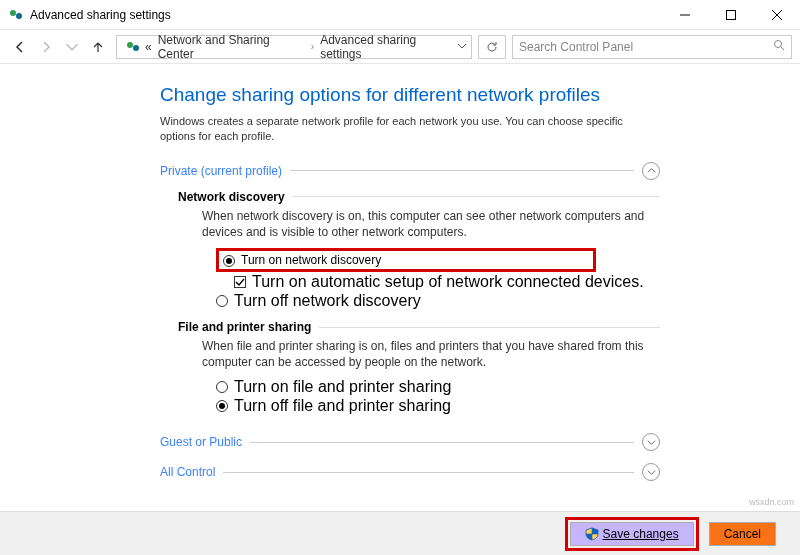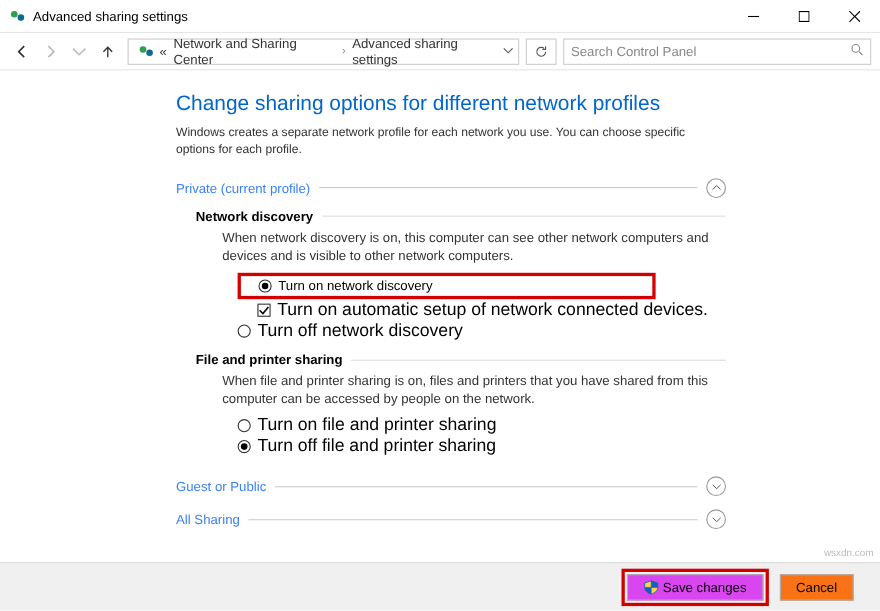--- a/index.html
+++ b/index.html
@@ -64,33 +64,33 @@
   .para { margin:2px 0 8px 42px; color:#333; line-height:1.35; }
 
   .opt-group { margin-left: 56px; }
   .opt { display:flex; align-items:center; gap:6px; margin:1px 0; font-size:16px; }
   .radio { width:12px; height:12px; border:1px solid #333; border-radius:50%; display:inline-flex; align-items:center; justify-content:center; flex-shrink:0; }
   .radio .dot { width:6px; height:6px; background:#000; border-radius:50%; }
   .checkbox { width:12px; height:12px; border:1px solid #333; display:inline-flex; align-items:center; justify-content:center; flex-shrink:0; }
   .checkbox svg { width:10px; height:10px; }
   .sub-opt { margin-left: 18px; }
 
-  .highlight-box { border:3px solid #d40000; padding:2px 16px; display:inline-flex; align-items:center; gap:6px; }
+  .highlight-box { border:3px solid #d40000; padding:2px 4px; display:inline-flex; align-items:flex-end; gap:6px; }
 
   
   .bottombar {
     position:absolute; left:0; right:0; bottom:0;
     height:44px;
     background:#f0f0f0;
     border-top:1px solid #ddd;
     display:flex; align-items:center; justify-content:flex-end;
     padding:0 24px; gap:10px;
   }
   .btn { height:24px; padding:0 14px; border:1px solid #adadad; background:#f97316; display:flex; align-items:center; justify-content:center; font-size:12px; gap:4px; }
-  .btn.save { background:#d946ef; }
+  .btn.save { background:#c4b5fd;text-decoration:underline; }
   .btn-highlight { border:3px solid #d40000; padding:2px; display:inline-flex; }
   .shield-icon { width:14px; height:14px; }
 
   .watermark { position:absolute; right:6px; bottom:48px; font-size:9px; color:#bbb; }
 </style>
 </head>
 <body>
 
 <div class="titlebar">
   <span class="app-icon">
@@ -240,21 +240,21 @@
     <span class="label">Guest or Public</span>
     <span class="line"></span>
     <span class="chev-circle">
         <svg viewBox="0 0 10 10">
           <path d="M1 3 L5 7 L9 3" fill="none" stroke="#555"></path>
         </svg>
       </span>
   </div>
 
   <div class="section-row" style="margin-top:12px;">
-    <span class="label">All Sharing</span>
+    <span class="label">All Control</span>
     <span class="line"></span>
     <span class="chev-circle">
         <svg viewBox="0 0 10 10">
           <path d="M1 3 L5 7 L9 3" fill="none" stroke="#555"></path>
         </svg>
       </span>
   </div>
 </div>
 
 <div class="watermark">wsxdn.com</div>

